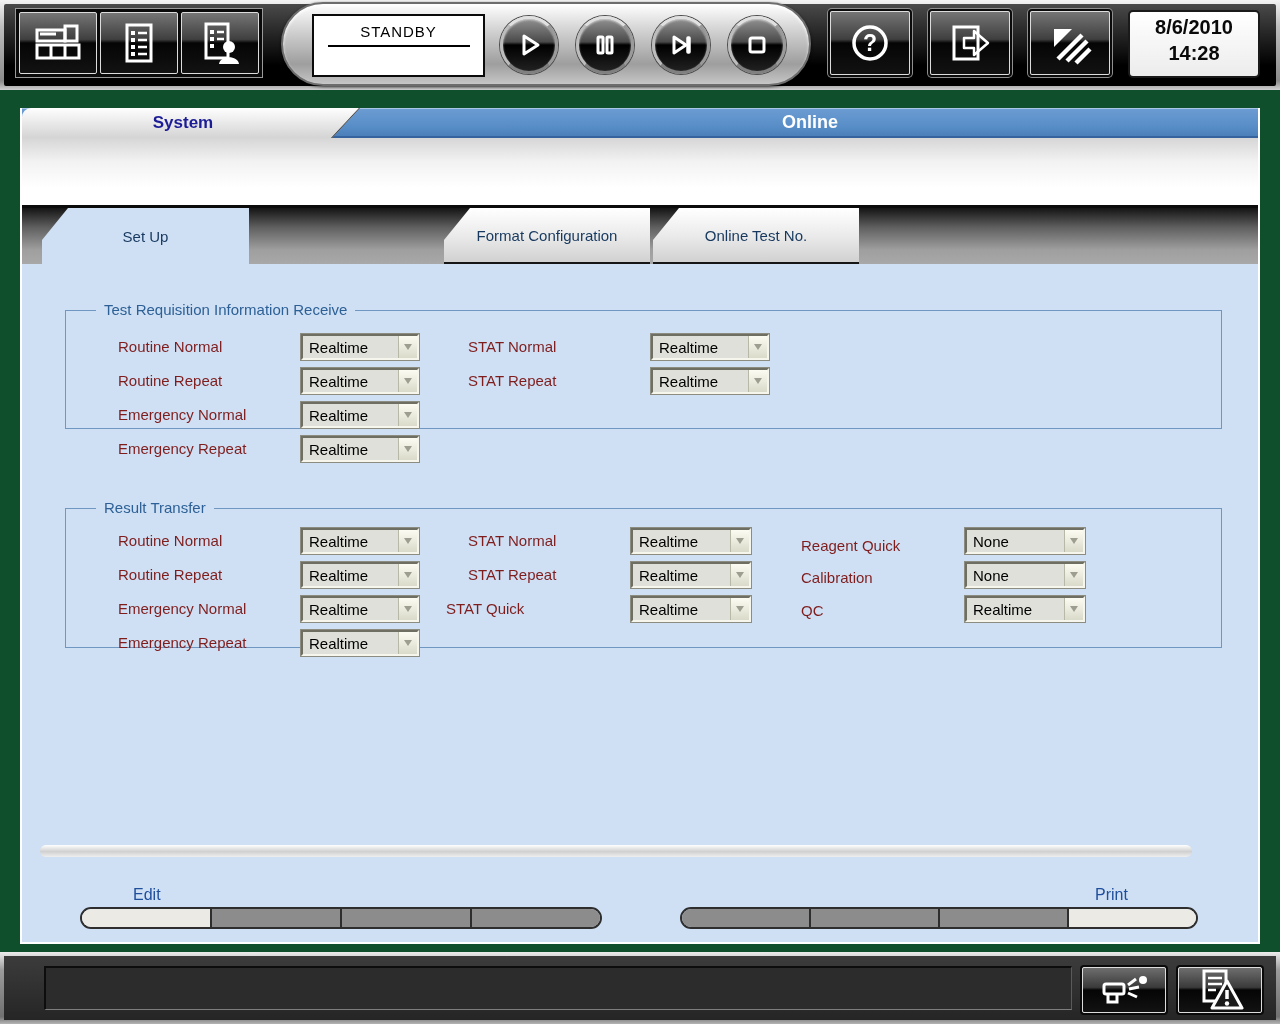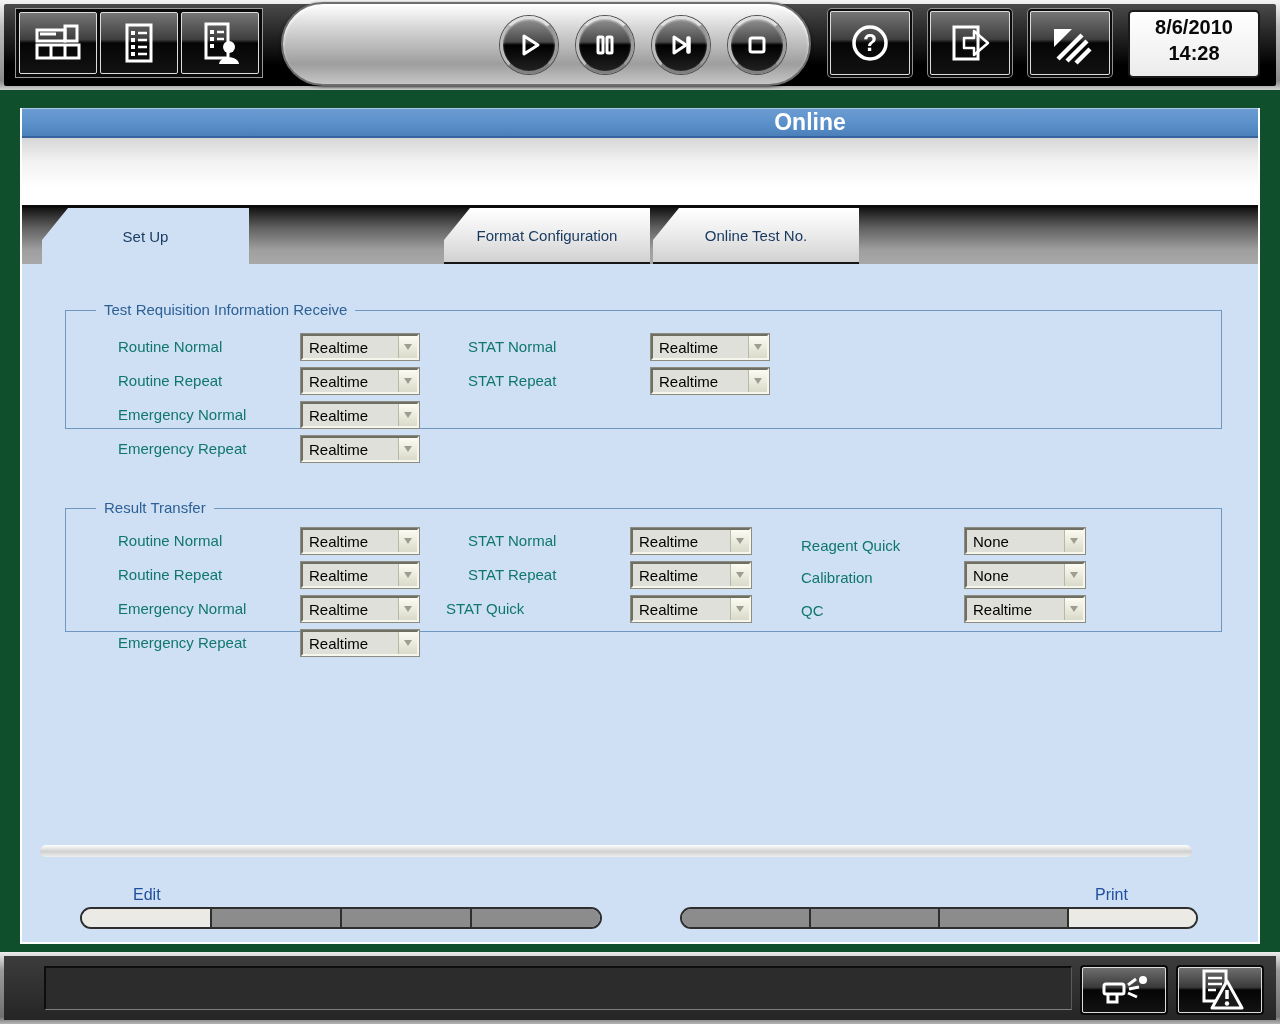--- a/index.html
+++ b/index.html
@@ -33,21 +33,21 @@
               background:linear-gradient(180deg,#ffffff,#ececec); border:2px solid #1a1a1a; border-radius:5px;
               text-align:center; color:#0a0a0a; font-weight:bold; font-size:20px; padding-top:4px; }
   .datetime .t2 { margin-top:3px; }
 
   
   .panel { position:absolute; left:20px; top:108px; width:1240px; height:836px; background:#cfe0f4;
            border-left:2px solid #fff; border-right:2px solid #fff; border-bottom:2px solid #fff; }
   .panel-header { position:absolute; left:0; top:0; width:1236px; height:30px;
                   background:linear-gradient(180deg,#6b9cd2,#568cc6 70%,#4a7fb9); border-bottom:2px solid #36639d; border-top:1px solid #a9c6e6; }
   .online-title { position:absolute; left:340px; right:0; top:0; height:28px; line-height:28px; text-align:center;
-                  color:#ffffff; font-weight:bold; font-size:23px; }
+                  color:#ffffff; font-weight:bold; font-size:18px; }
   .system-tab { position:absolute; left:0; top:0; width:338px; height:30px;
                 background:linear-gradient(180deg,#fefefe,#d4d4d4); border-top-left-radius:9px;
                 clip-path:polygon(0 0,100% 0,calc(100% - 28px) 100%,0 100%);
                 text-align:center; line-height:30px; font-weight:bold; font-size:17px; color:#1c1c96; padding-right:16px; }
   .system-tab::after { content:""; position:absolute; right:9px; top:0; width:6px; height:100%;
                        background:#2e2e2e; transform:skewX(-43deg); }
 
   .band { position:absolute; left:0; top:30px; width:1236px; height:70px;
           background:linear-gradient(180deg,#d6d6d6 0%,#f2f2f2 35%,#ffffff 75%);
           border-bottom:3px solid #0b0b0b; }
@@ -56,21 +56,21 @@
             background:linear-gradient(180deg,#141414 0%,#606060 35%,#9f9f9f 75%,#a8a8a8 100%); }
   .tab { position:absolute; top:0; height:56px; display:flex; align-items:center; justify-content:center;
          font-size:15px; color:#17395f; clip-path:polygon(26px 0,100% 0,100% 100%,0 100%,0 32px); }
   .tab.inactive { background:linear-gradient(180deg,#ffffff 0%,#ebebeb 50%,#d1d1d1 100%); border-bottom:2px solid #161616; }
   .tab.active { background:#cfe0f4;margin-left:20px; }
 
   
   .groupbox { position:absolute; left:43px; width:1157px; border:1px solid #7096c2; }
   .group-title { position:absolute; left:30px; top:-10px; background:#cfe0f4; padding:0 8px;
                  font-size:15px; color:#2d6096; white-space:nowrap; }
-  .flabel { position:absolute; font-size:15px; color:#0f766e; white-space:nowrap; }
+  .flabel { position:absolute; font-size:15px; color:#7f1d1d; white-space:nowrap; }
   .combo { position:absolute; height:26px; background:#e0e0da; border:2px solid;
            border-color:#6e6e62 #f6f6ec #f6f6ec #6e6e62; outline:1px solid #8c8c80;
            display:flex; align-items:center; cursor:default; }
   .combo-text { flex:1; padding-left:6px; font-size:15px; color:#000; white-space:nowrap; overflow:hidden; }
   .combo-btn { width:19px; height:100%; background:linear-gradient(180deg,#fbfbf2,#dadaca);
                border-left:1px solid #b8b8a6; display:flex; align-items:center; justify-content:center; }
   .combo-tri { width:0; height:0; border-left:4px solid transparent; border-right:4px solid transparent;
                border-top:6px solid #9d9d90; }
 
   .divider { position:absolute; left:18px; top:737px; width:1152px; height:12px; border-radius:6px;
@@ -143,20 +143,24 @@
             <line x1="19" y1="12" x2="26" y2="12"></line>
               <line x1="19" y1="19" x2="26" y2="19"></line>
           </g>
           <circle cx="31" cy="27" r="6" fill="#fff"></circle>
           <path d="M21 44 c1 -9 19 -9 20 0 z" fill="#fff"></path>
         </svg>
       </div>
     </div>
 
     <div class="capsule">
+      <div class="standby-box">
+        <div class="standby-text">STANDBY</div>
+        <div class="standby-line"></div>
+      </div>
       <div class="media-btn" style="left:217px;">
         <svg width="30" height="30" viewBox="0 0 30 30">
           <polygon points="10,6 24,15 10,24" stroke="#fff" stroke-width="3" fill="none" stroke-linejoin="round"></polygon>
         </svg>
       </div>
       <div class="media-btn" style="left:293px;">
         <svg width="30" height="30" viewBox="0 0 30 30">
           <rect x="8" y="7" width="5" height="16" rx="1" stroke="#fff" stroke-width="3" fill="none"></rect>
           <rect x="17" y="7" width="5" height="16" rx="1" stroke="#fff" stroke-width="3" fill="none"></rect>
         </svg>
@@ -200,20 +204,21 @@
     <div class="datetime">
       <div class="t1">8/6/2010</div>
       <div class="t2">14:28</div>
     </div>
   </div>
 
   <div class="panel">
 
     <div class="panel-header"></div>
     <div class="online-title">Online</div>
+    <div class="system-tab">System</div>
 
     <div class="band"></div>
 
     <div class="tabrow">
       <div class="tab active" style="left:0; width:207px;">Set Up</div>
       <div class="tab inactive" style="left:422px; width:206px;">Format Configuration</div>
       <div class="tab inactive" style="left:631px; width:206px;">Online Test No.</div>
     </div>
 
     <div class="groupbox" style="top:202px; height:119px;">
@@ -257,21 +262,21 @@
       </div>
       <div class="flabel" style="left:402px; top:61px;">STAT Repeat</div>
       <div class="combo" style="left:585px; top:57px; width:118px;">
         <span class="combo-text">Realtime</span>
         <span class="combo-btn">
             <span class="combo-tri"></span>
           </span>
       </div>
     </div>
 
-    <div class="groupbox" style="top:400px; height:124px;">
+    <div class="groupbox" style="top:400px; height:140px;">
       <div class="group-title">Result Transfer</div>
 
       <div class="flabel" style="left:52px; top:23px;">Routine Normal</div>
       <div class="combo" style="left:235px; top:19px; width:118px;">
         <span class="combo-text">Realtime</span>
         <span class="combo-btn">
             <span class="combo-tri"></span>
           </span>
       </div>
       <div class="flabel" style="left:52px; top:57px;">Routine Repeat</div>

